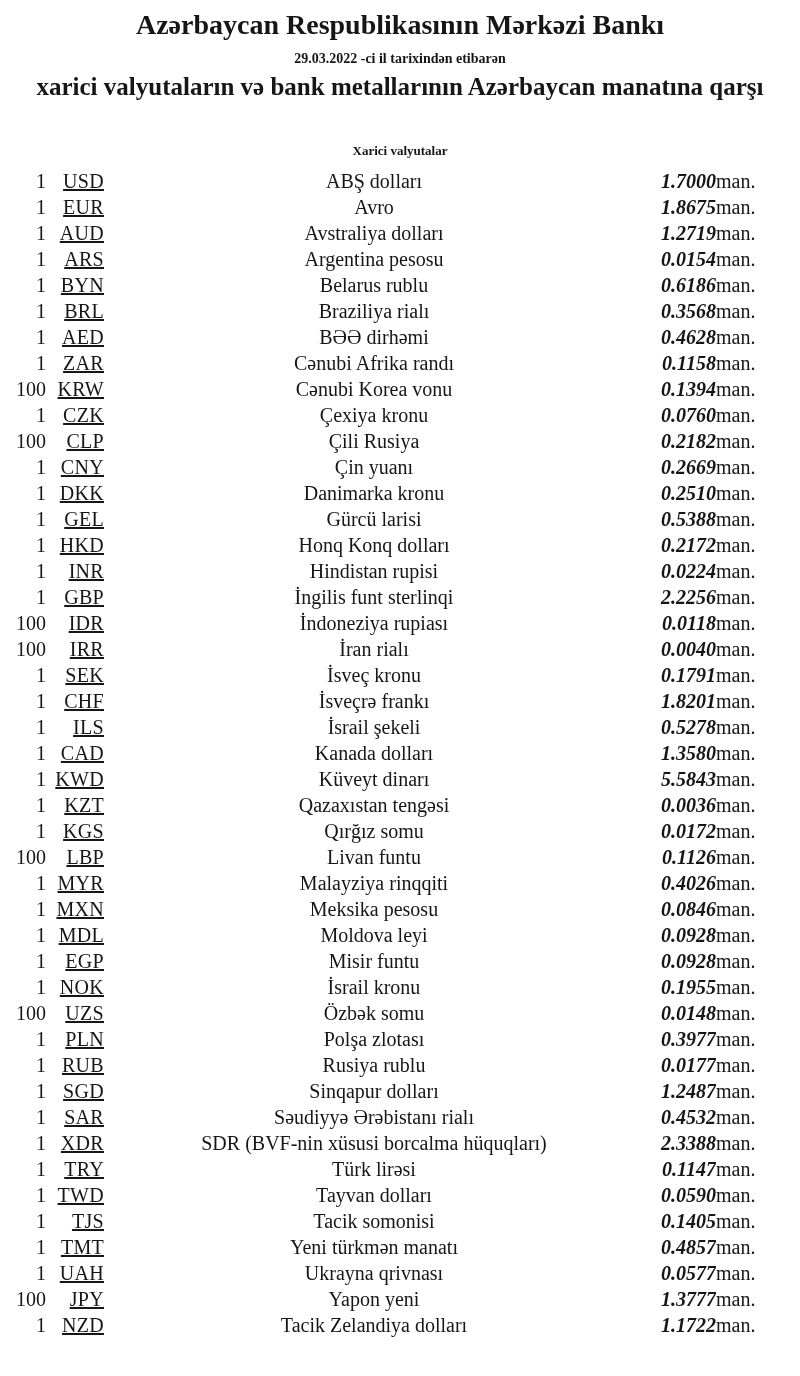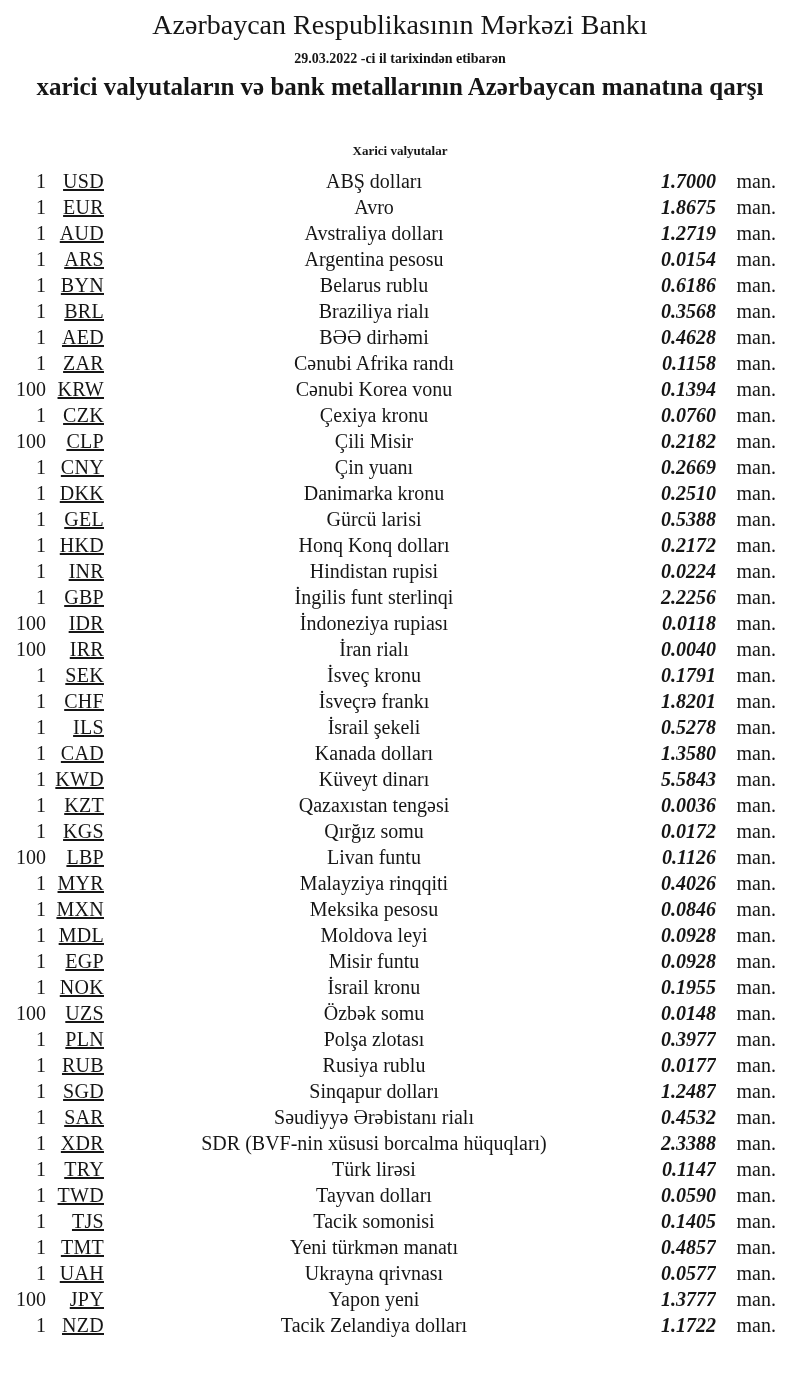--- a/index.html
+++ b/index.html
@@ -13,21 +13,21 @@
     font-family: "Liberation Serif", "DejaVu Serif", serif;
     color: #161616;
     overflow: hidden;
   }
   .doc-header {
     text-align: center;
     padding-top: 6px;
   }
   .bank-name {
     font-size: 28px;
-    font-weight: normal;
+    font-weight: bold;
     line-height: 38px;
   }
   .date-line {
     font-size: 14px;
     font-weight: bold;
     line-height: 29px;
   }
   .subtitle-line {
     font-size: 25px;
     font-weight: bold;
@@ -58,21 +58,21 @@
     line-height: 26px;
     height: 26px;
     white-space: nowrap;
     overflow: hidden;
     vertical-align: middle;
   }
   td.col-qty  { text-align: right; }
   td.col-code { text-align: right; letter-spacing: 0.3px; text-decoration: underline; }
   td.col-name { padding-left: 13px; text-align: center; }
   td.col-rate { text-align: right; font-weight: bold; font-style: italic; }
-  td.col-unit { padding-left: 16px; text-align: right; }
+  td.col-unit { padding-left: 16px; }
 </style>
 </head>
 <body>
 
 <div class="page">
 
   <header class="doc-header">
     <div class="bank-name">Azərbaycan Respublikasının Mərkəzi Bankı</div>
     <div class="date-line">29.03.2022 -ci il tarixindən etibarən</div>
     <div class="subtitle-line">xarici valyutaların və bank metallarının Azərbaycan manatına qarşı</div>
@@ -155,21 +155,21 @@
         <tr>
           <td class="col-qty">1</td>
           <td class="col-code">CZK</td>
           <td class="col-name">Çexiya kronu</td>
           <td class="col-rate">0.0760</td>
           <td class="col-unit">man.</td>
         </tr>
         <tr>
           <td class="col-qty">100</td>
           <td class="col-code">CLP</td>
-          <td class="col-name">Çili Misir</td>
+          <td class="col-name">Çili Rusiya</td>
           <td class="col-rate">0.2182</td>
           <td class="col-unit">man.</td>
         </tr>
         <tr>
           <td class="col-qty">1</td>
           <td class="col-code">CNY</td>
           <td class="col-name">Çin yuanı</td>
           <td class="col-rate">0.2669</td>
           <td class="col-unit">man.</td>
         </tr>

